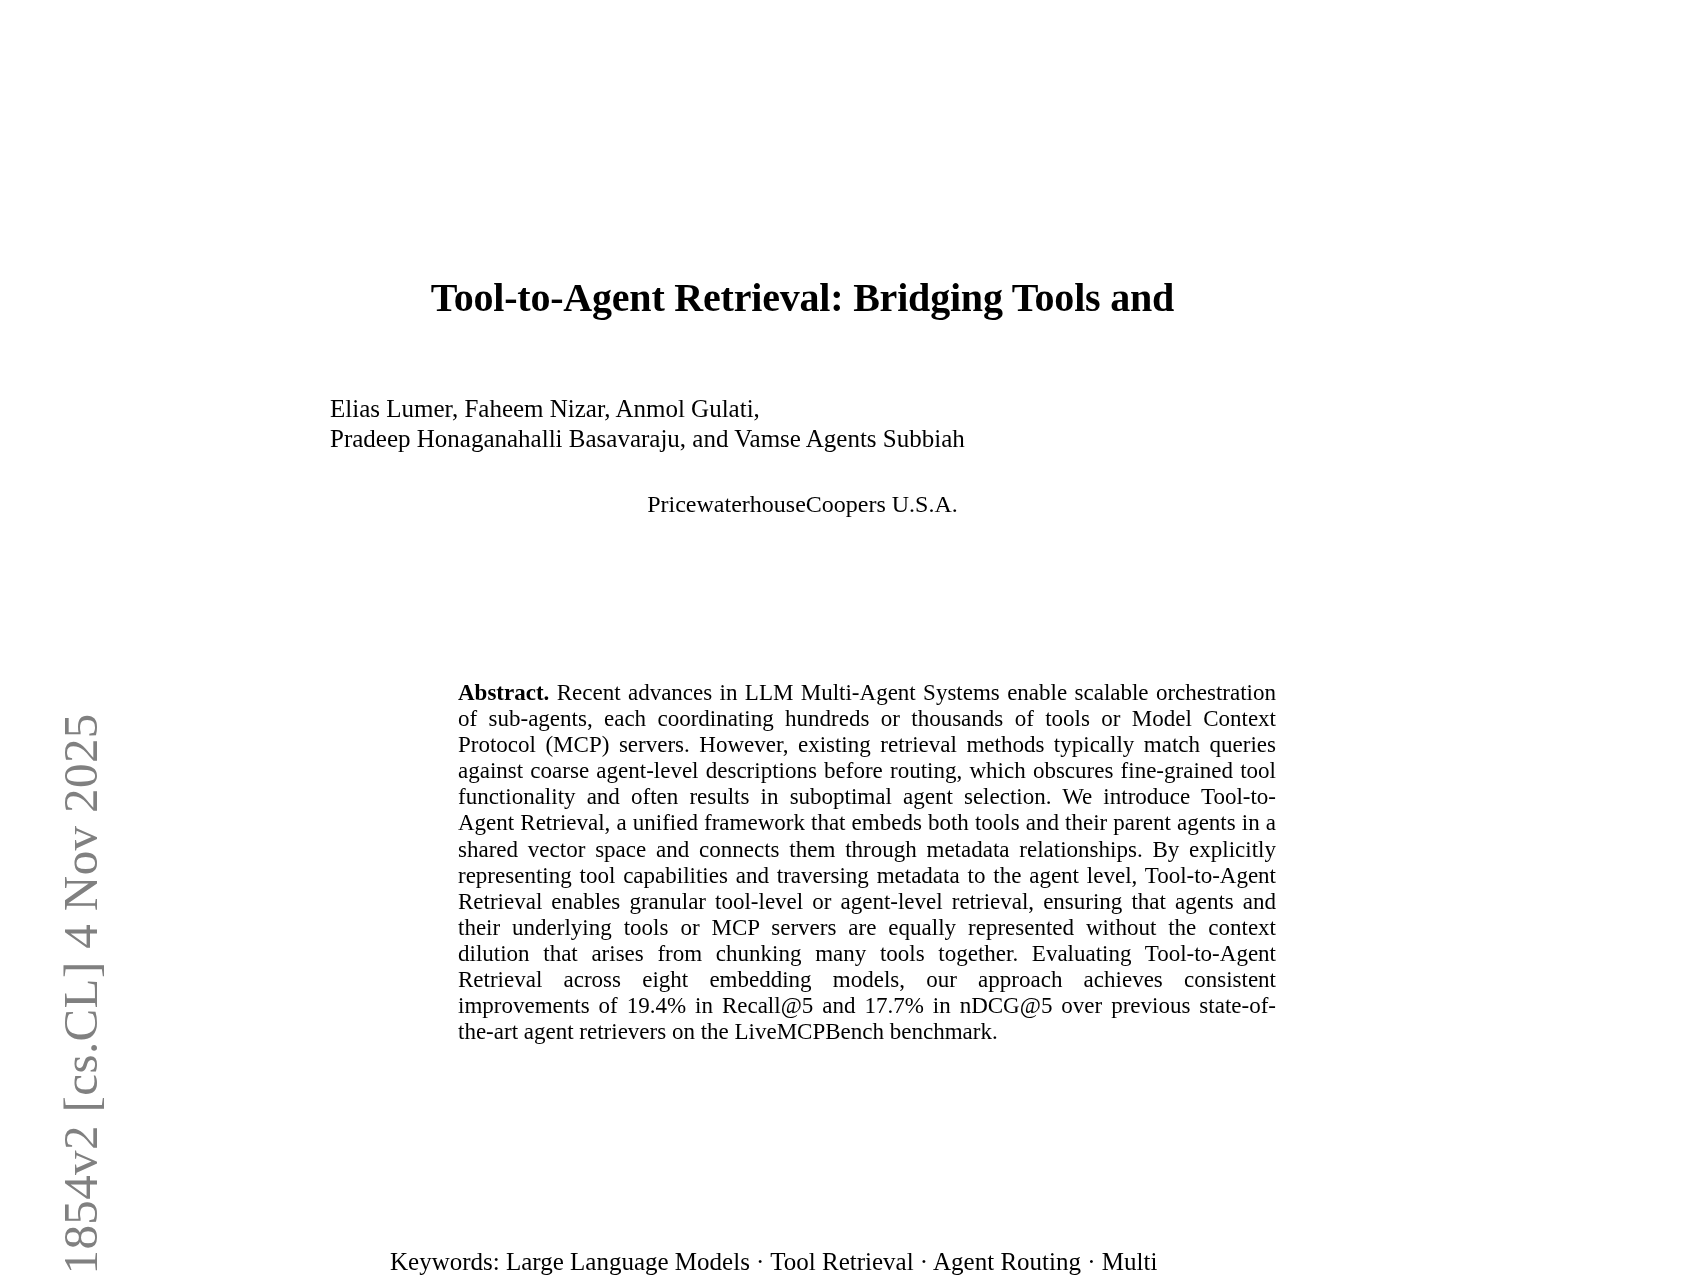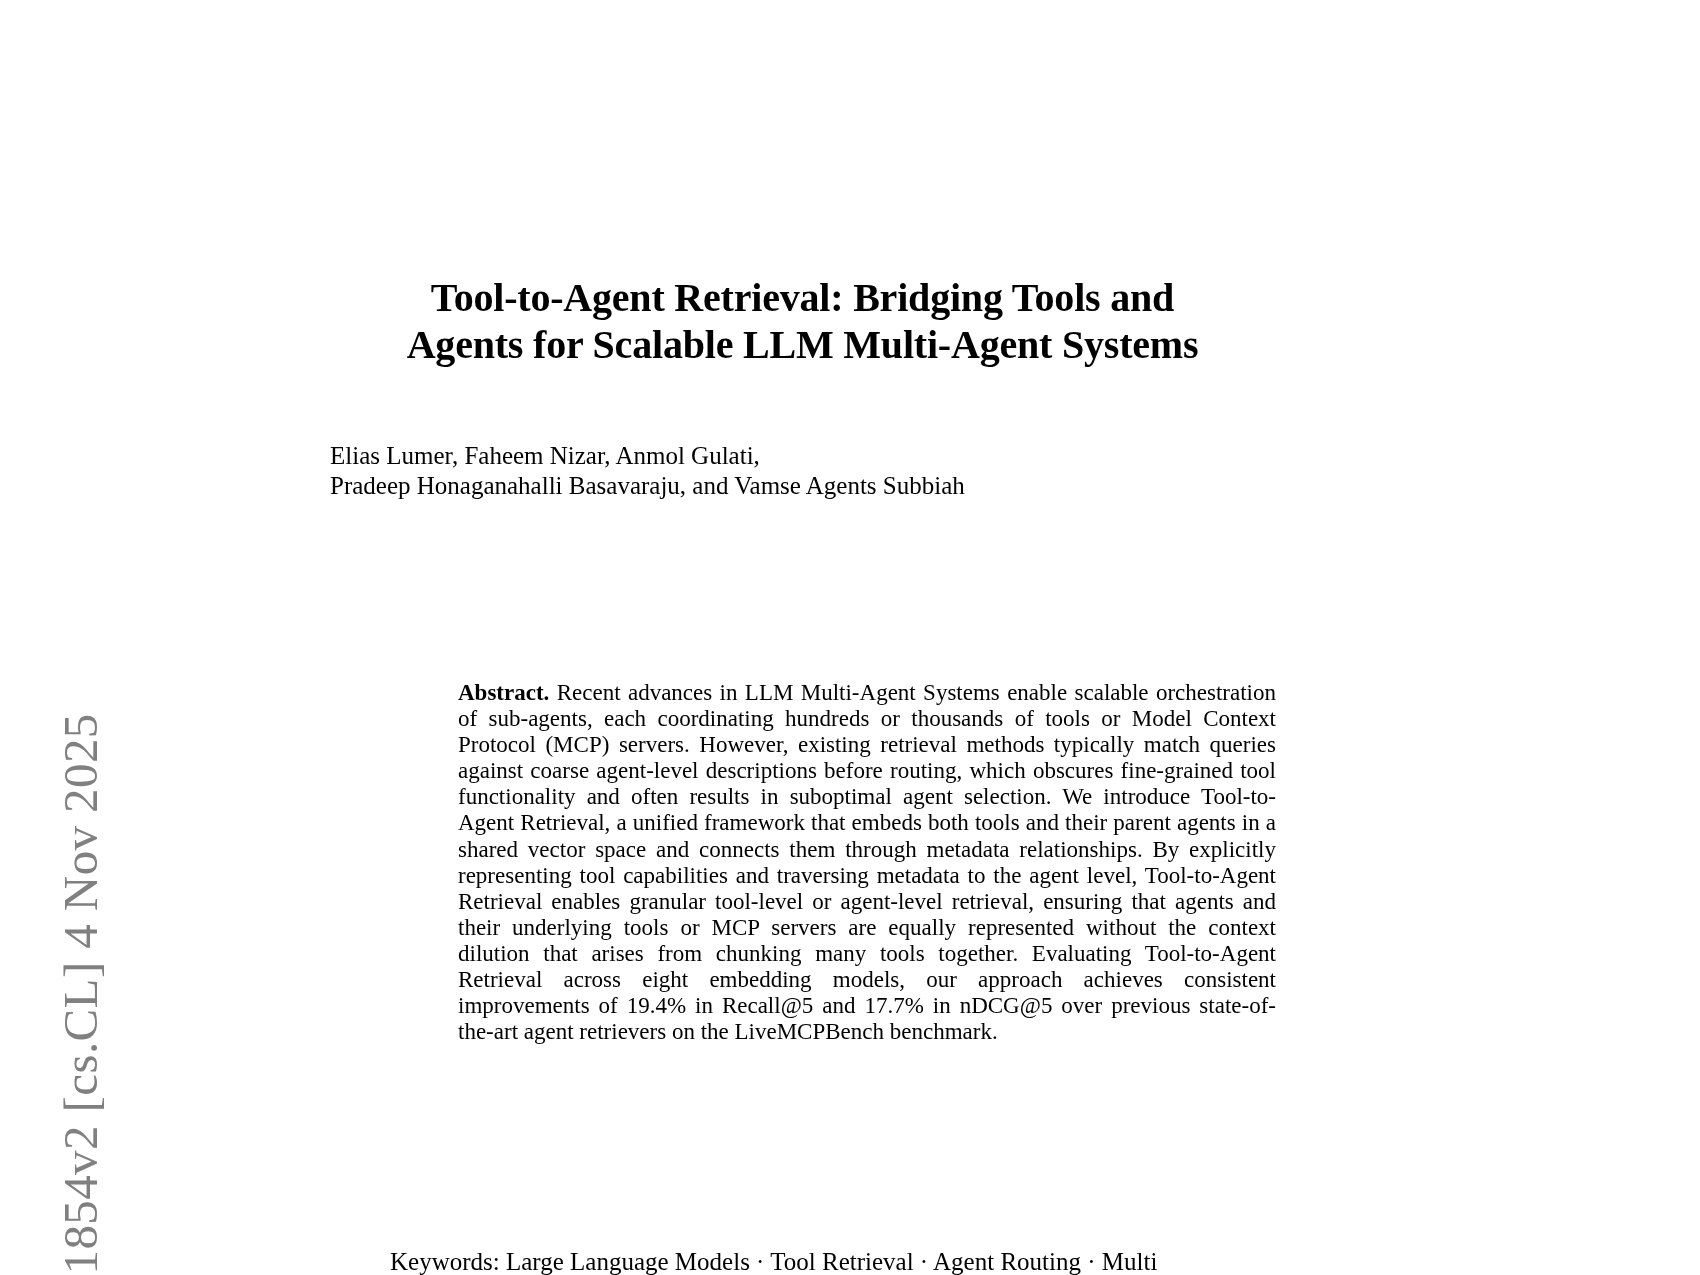--- a/index.html
+++ b/index.html
@@ -117,28 +117,28 @@
 <body>
 
 <div id="arxiv-stamp">1854v2 [cs.CL]  4 Nov 2025</div>
 
 <div id="page">
 
   <div id="paper-head">
 
     <h1 id="title">
       <span class="tline">Tool-to-Agent Retrieval: Bridging Tools and</span>
-      <span class="tline">Agents for Scalable LLM Multi-Agent Systems</span>
     </h1>
 
     <div id="authors">
       <span class="aline">Elias Lumer, Faheem Nizar, Anmol Gulati,</span>
       <span class="aline">Pradeep Honaganahalli Basavaraju, and Vamse Agents Subbiah</span>
     </div>
 
+    <div id="affiliation">PricewaterhouseCoopers U.S.A.</div>
 
   </div>
 
   <div id="abstract-block">
     <p id="abstract-text"><span id="abstract-heading">Abstract.</span><span id="abstract-body">Recent advances in LLM Multi-Agent Systems enable scalable orchestration of sub-agents, each coordinating hundreds or thousands of tools or Model Context Protocol (MCP) servers. However, existing retrieval methods typically match queries against coarse agent-level descriptions before routing, which obscures fine-grained tool functionality and often results in suboptimal agent selection. We introduce Tool-to-Agent Retrieval, a unified framework that embeds both tools and their parent agents in a shared vector space and connects them through metadata relationships. By explicitly representing tool capabilities and traversing metadata to the agent level, Tool-to-Agent Retrieval enables granular tool-level or agent-level retrieval, ensuring that agents and their underlying tools or MCP servers are equally represented without the context dilution that arises from chunking many tools together. Evaluating Tool-to-Agent Retrieval across eight embedding models, our approach achieves consistent improvements of 19.4% in Recall@5 and 17.7% in nDCG@5 over previous state-of-the-art agent retrievers on the LiveMCPBench benchmark.</span></p>
   </div>
 
   <div id="keywords-block"><span id="keywords-label">Keywords:</span><span id="keywords-text">Large Language Models · Tool Retrieval · Agent Routing · Multi</span></div>
 
 </div>

